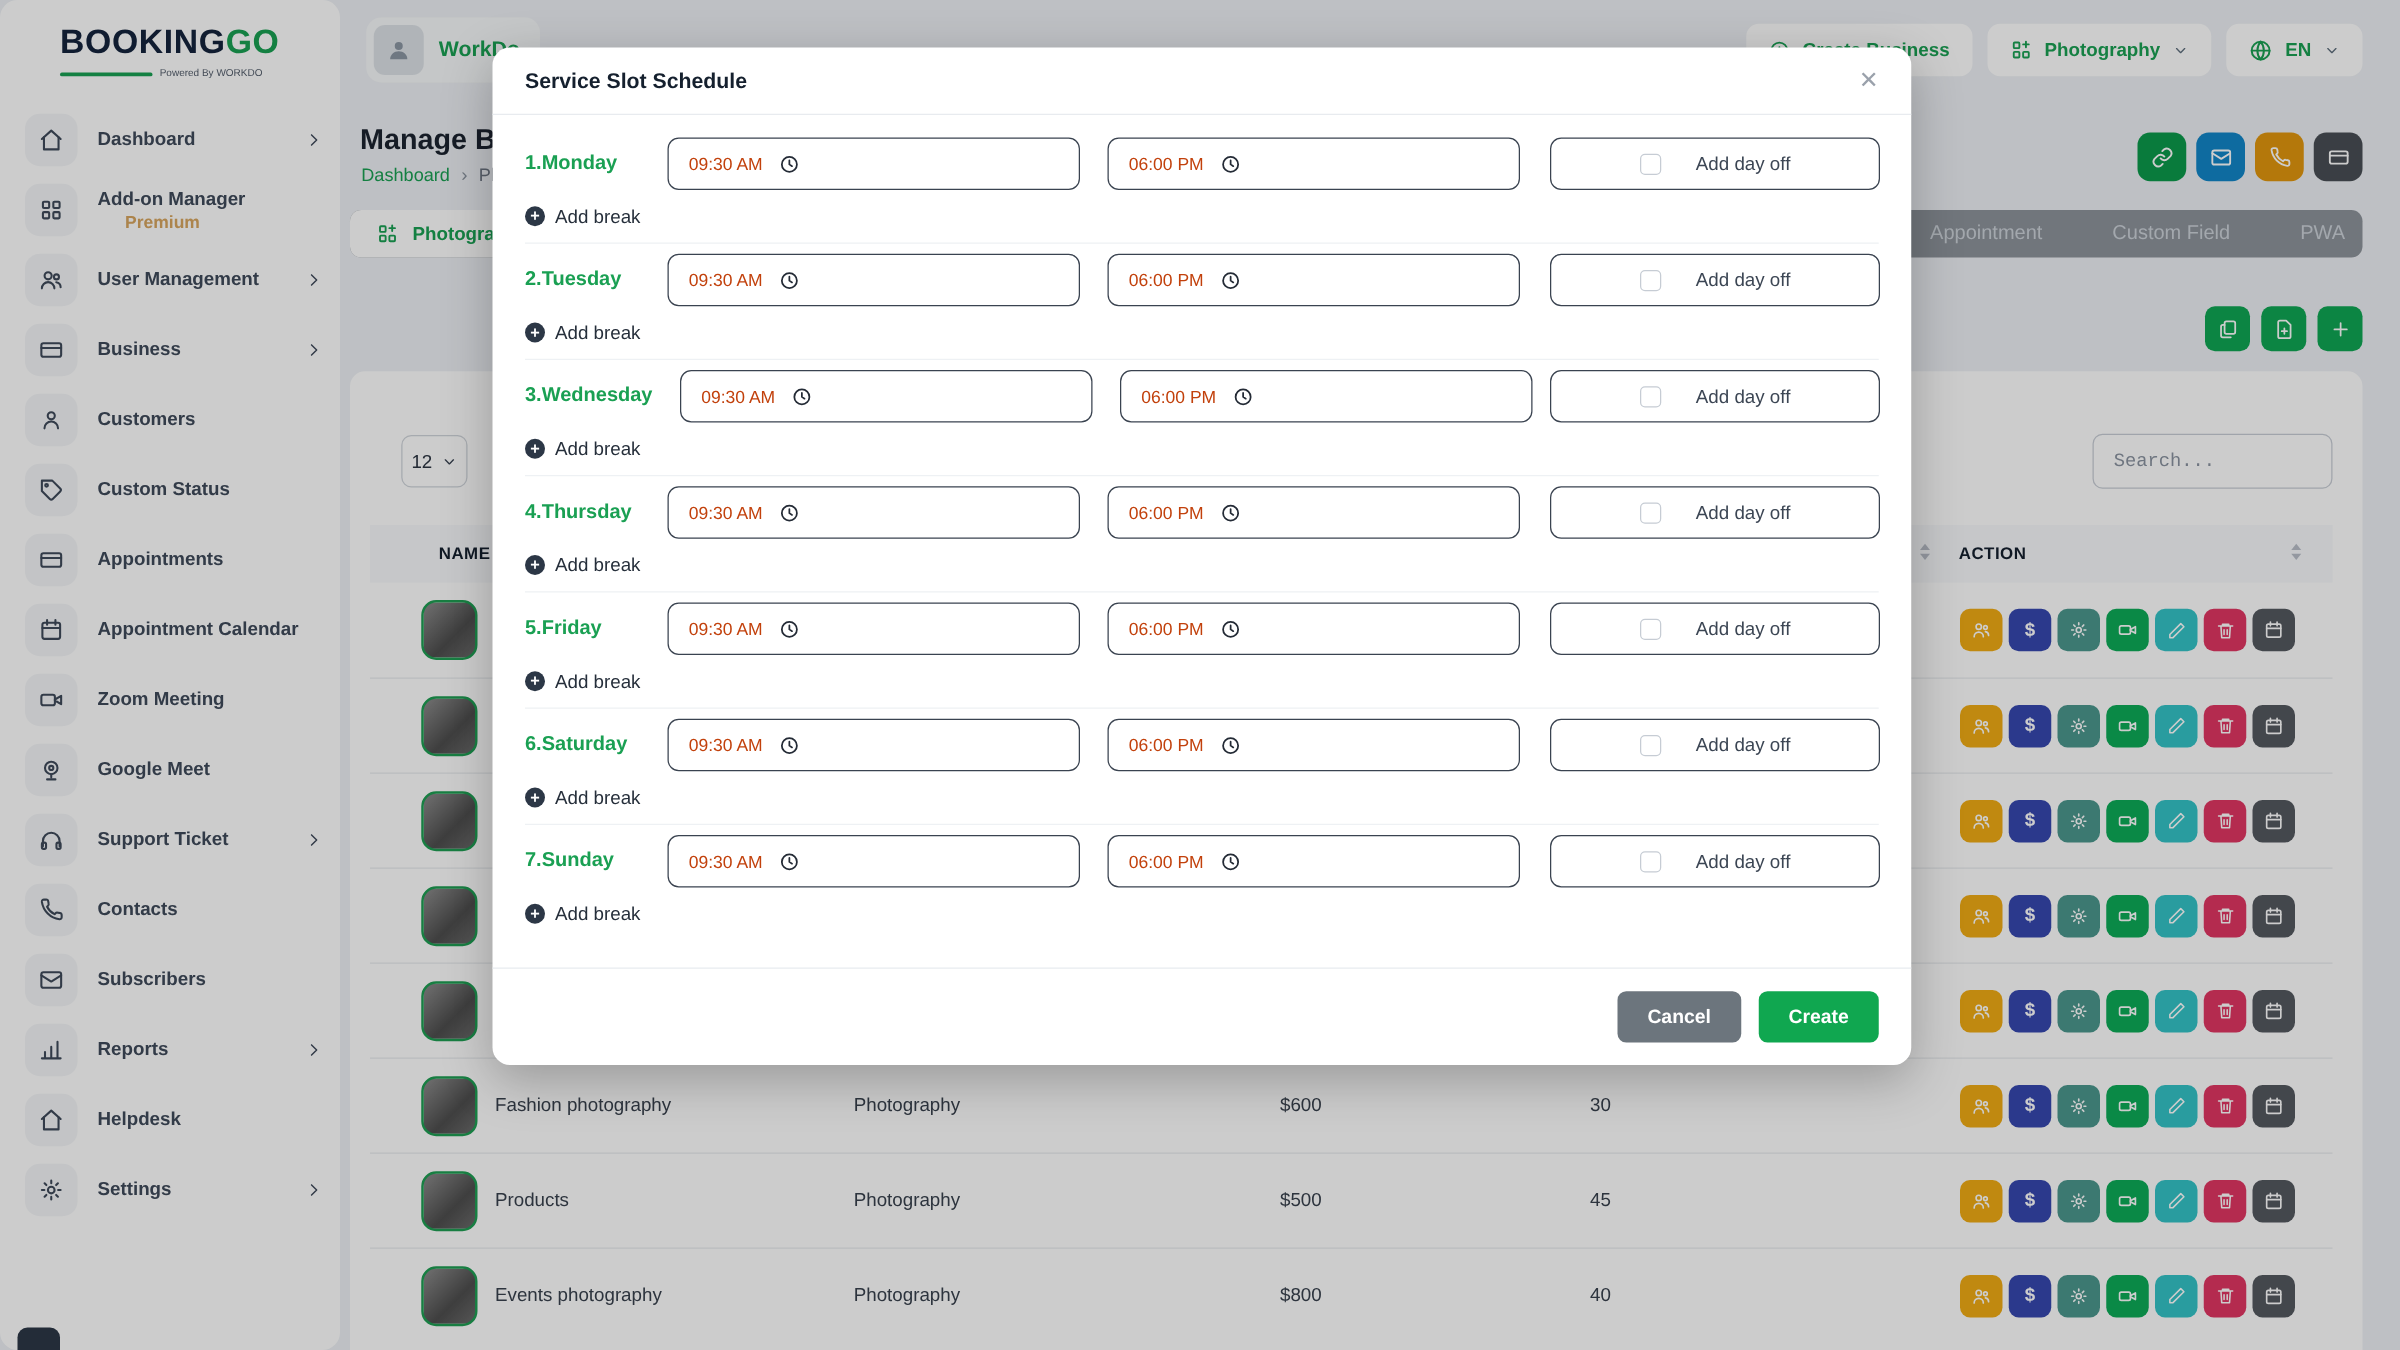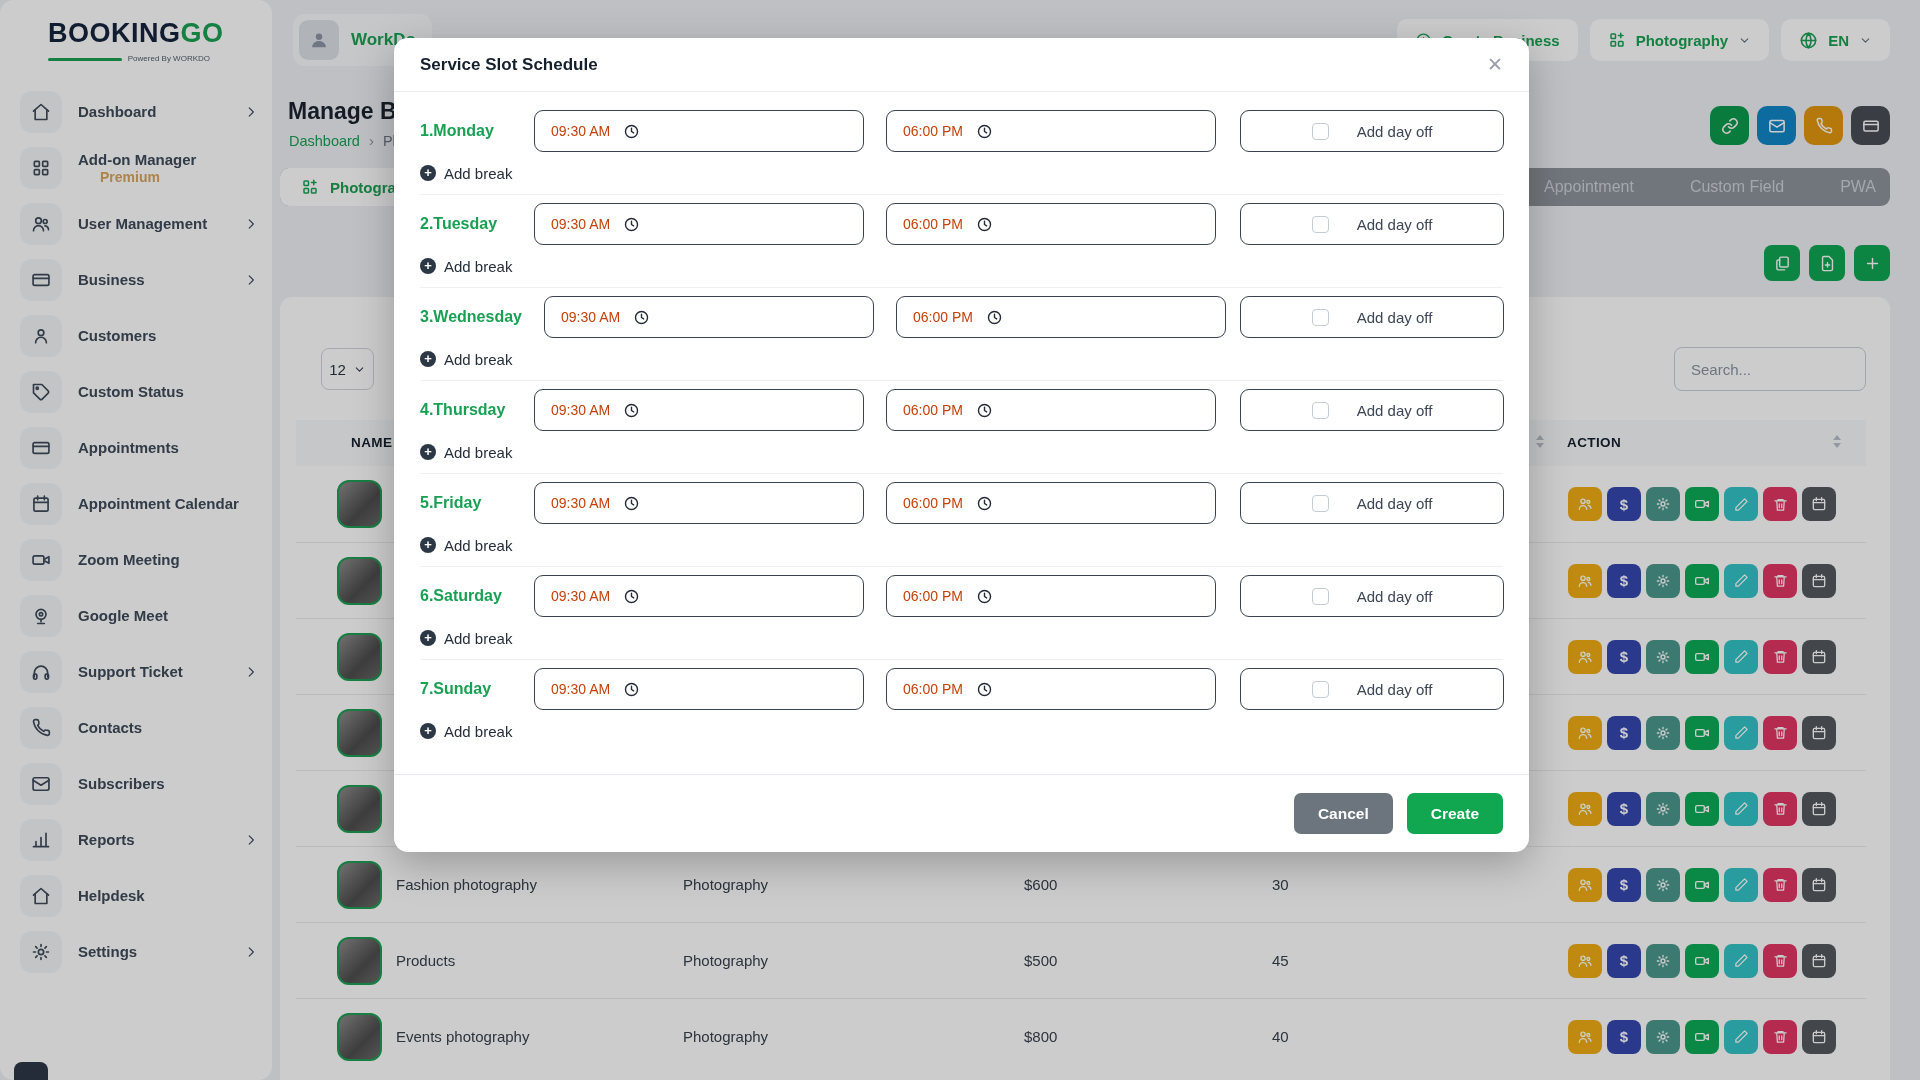--- a/index.html
+++ b/index.html
@@ -48,21 +48,21 @@
   .sq-btn { width:39px; height:39px; border-radius:10px; display:flex; align-items:center; justify-content:center; color:#fff; cursor:pointer; }
   .sq-link { background:#0c9a4c; } .sq-mail { background:#1286c9; } .sq-phone { background:#e2970e; } .sq-card { background:#494e55; }
 
   .green-row { position:absolute; right:30px; top:165px; display:flex; gap:9px; }
   .g-btn { width:36px; height:36px; border-radius:8px; background:#10a754; color:#fff; display:flex; align-items:center; justify-content:center; cursor:pointer; }
 
   .card { position:absolute; left:8px; top:217px; width:1610px; height:880px; background:#fff; border-radius:12px; }
   .controls { display:flex; justify-content:space-between; align-items:center; padding:50px 24px 0 41px; }
   .pp-select { width:53px; height:42px; border:1px solid #d0d5db; border-radius:8px; display:flex; align-items:center; justify-content:center; gap:7px; font-size:15px; color:#2c3542; cursor:pointer; }
   .pp-select .chev { color:#3a4452; }
-  .search-input { width:192px; height:44px; border:1px solid #c9ced6; border-radius:8px; padding:0 16px; font-size:15px; color:#3a4354; font-family:Liberation Sans, sans-serif; outline:none; background:#fff; }
+  .search-input { width:192px; height:44px; border:1px solid #c9ced6; border-radius:8px; padding:0 16px; font-size:15px; color:#3a4354; font-family:Liberation Mono, monospace; outline:none; background:#fff; }
   .search-input::placeholder { color:#8a93a0; }
 
   .thead { position:relative; height:46px; background:#f8f9fc; margin:29px 24px 0 16px; }
   .th { position:absolute; top:15px; font-size:13.5px; font-weight:700; letter-spacing:.4px; color:#15202e; }
   .th-name { left:55px; } .th-action { left:1271px; }
   .sort { position:absolute; top:15px; display:flex; flex-direction:column; gap:3px; align-items:center; }
   .sort-1 { left:1240px; } .sort-2 { left:1537px; }
   .sort i { display:block; width:0; height:0; border-left:4px solid transparent; border-right:4px solid transparent; }
   .sort .up { border-bottom:5px solid #b9bfc8; } .sort .dn { border-top:5px solid #b9bfc8; }
 

